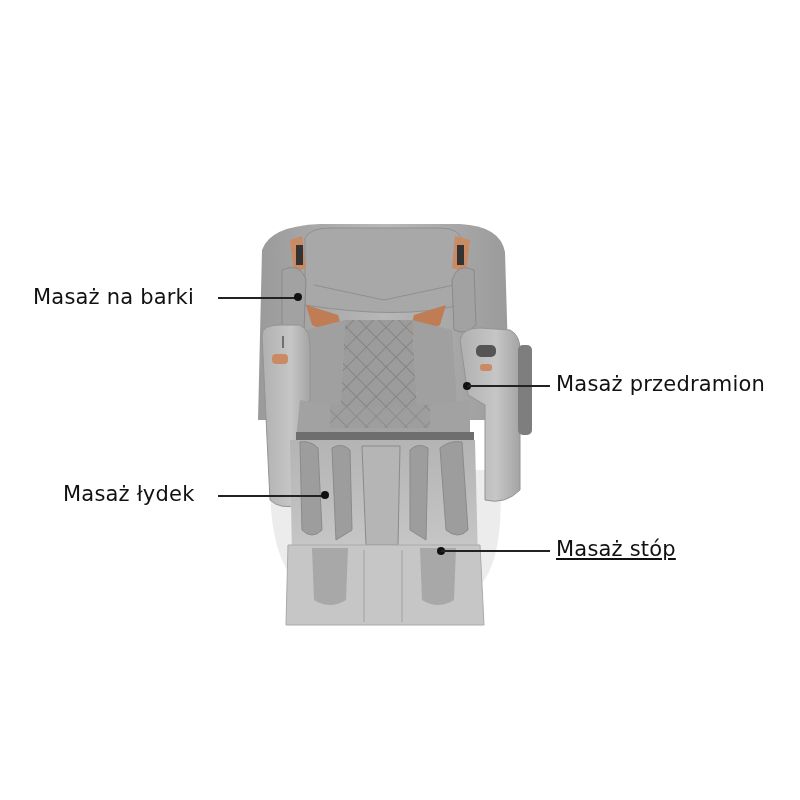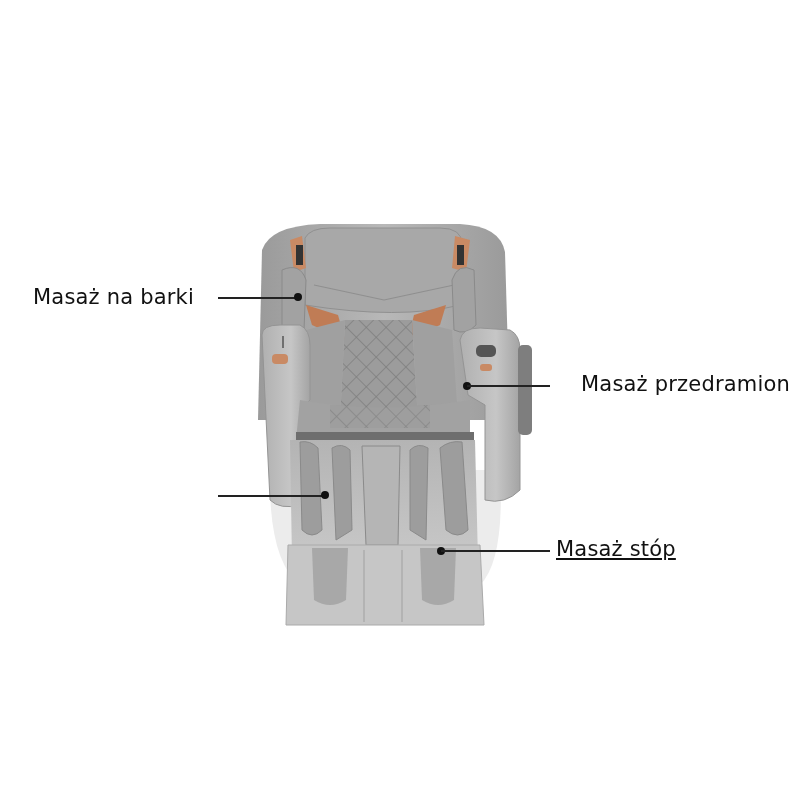--- a/index.html
+++ b/index.html
@@ -92,22 +92,23 @@
     <line x1="364" y1="550" x2="364" y2="622" stroke="#a0a0a0"></line>
     <line x1="402" y1="550" x2="402" y2="622" stroke="#a0a0a0"></line>
   </svg>
 
   <div class="label" style="left:33px; top:287px;">Masaż na barki</div>
   <div class="line" style="left:218px; top:297px; width:80px;"></div>
   <div class="dot" style="left:298px; top:297px;"></div>
 
   <div class="dot" style="left:467px; top:386px;"></div>
   <div class="line" style="left:467px; top:385px; width:83px;"></div>
-  <div class="label" style="left:556px; top:374px;margin-left:25px;">Masaż przedramion</div>
+  <div class="label" style="left:556px; top:374px;">Masaż przedramion</div>
 
+  <div class="label" style="left:63px; top:484px;">Masaż łydek</div>
   <div class="line" style="left:218px; top:495px; width:107px;"></div>
   <div class="dot" style="left:325px; top:495px;"></div>
 
   <div class="dot" style="left:441px; top:551px;"></div>
   <div class="line" style="left:441px; top:550px; width:109px;"></div>
   <div class="label" style="left:556px; top:539px;text-decoration:underline;">Masaż stóp</div>
 
 </div>
 
 </body></html>

